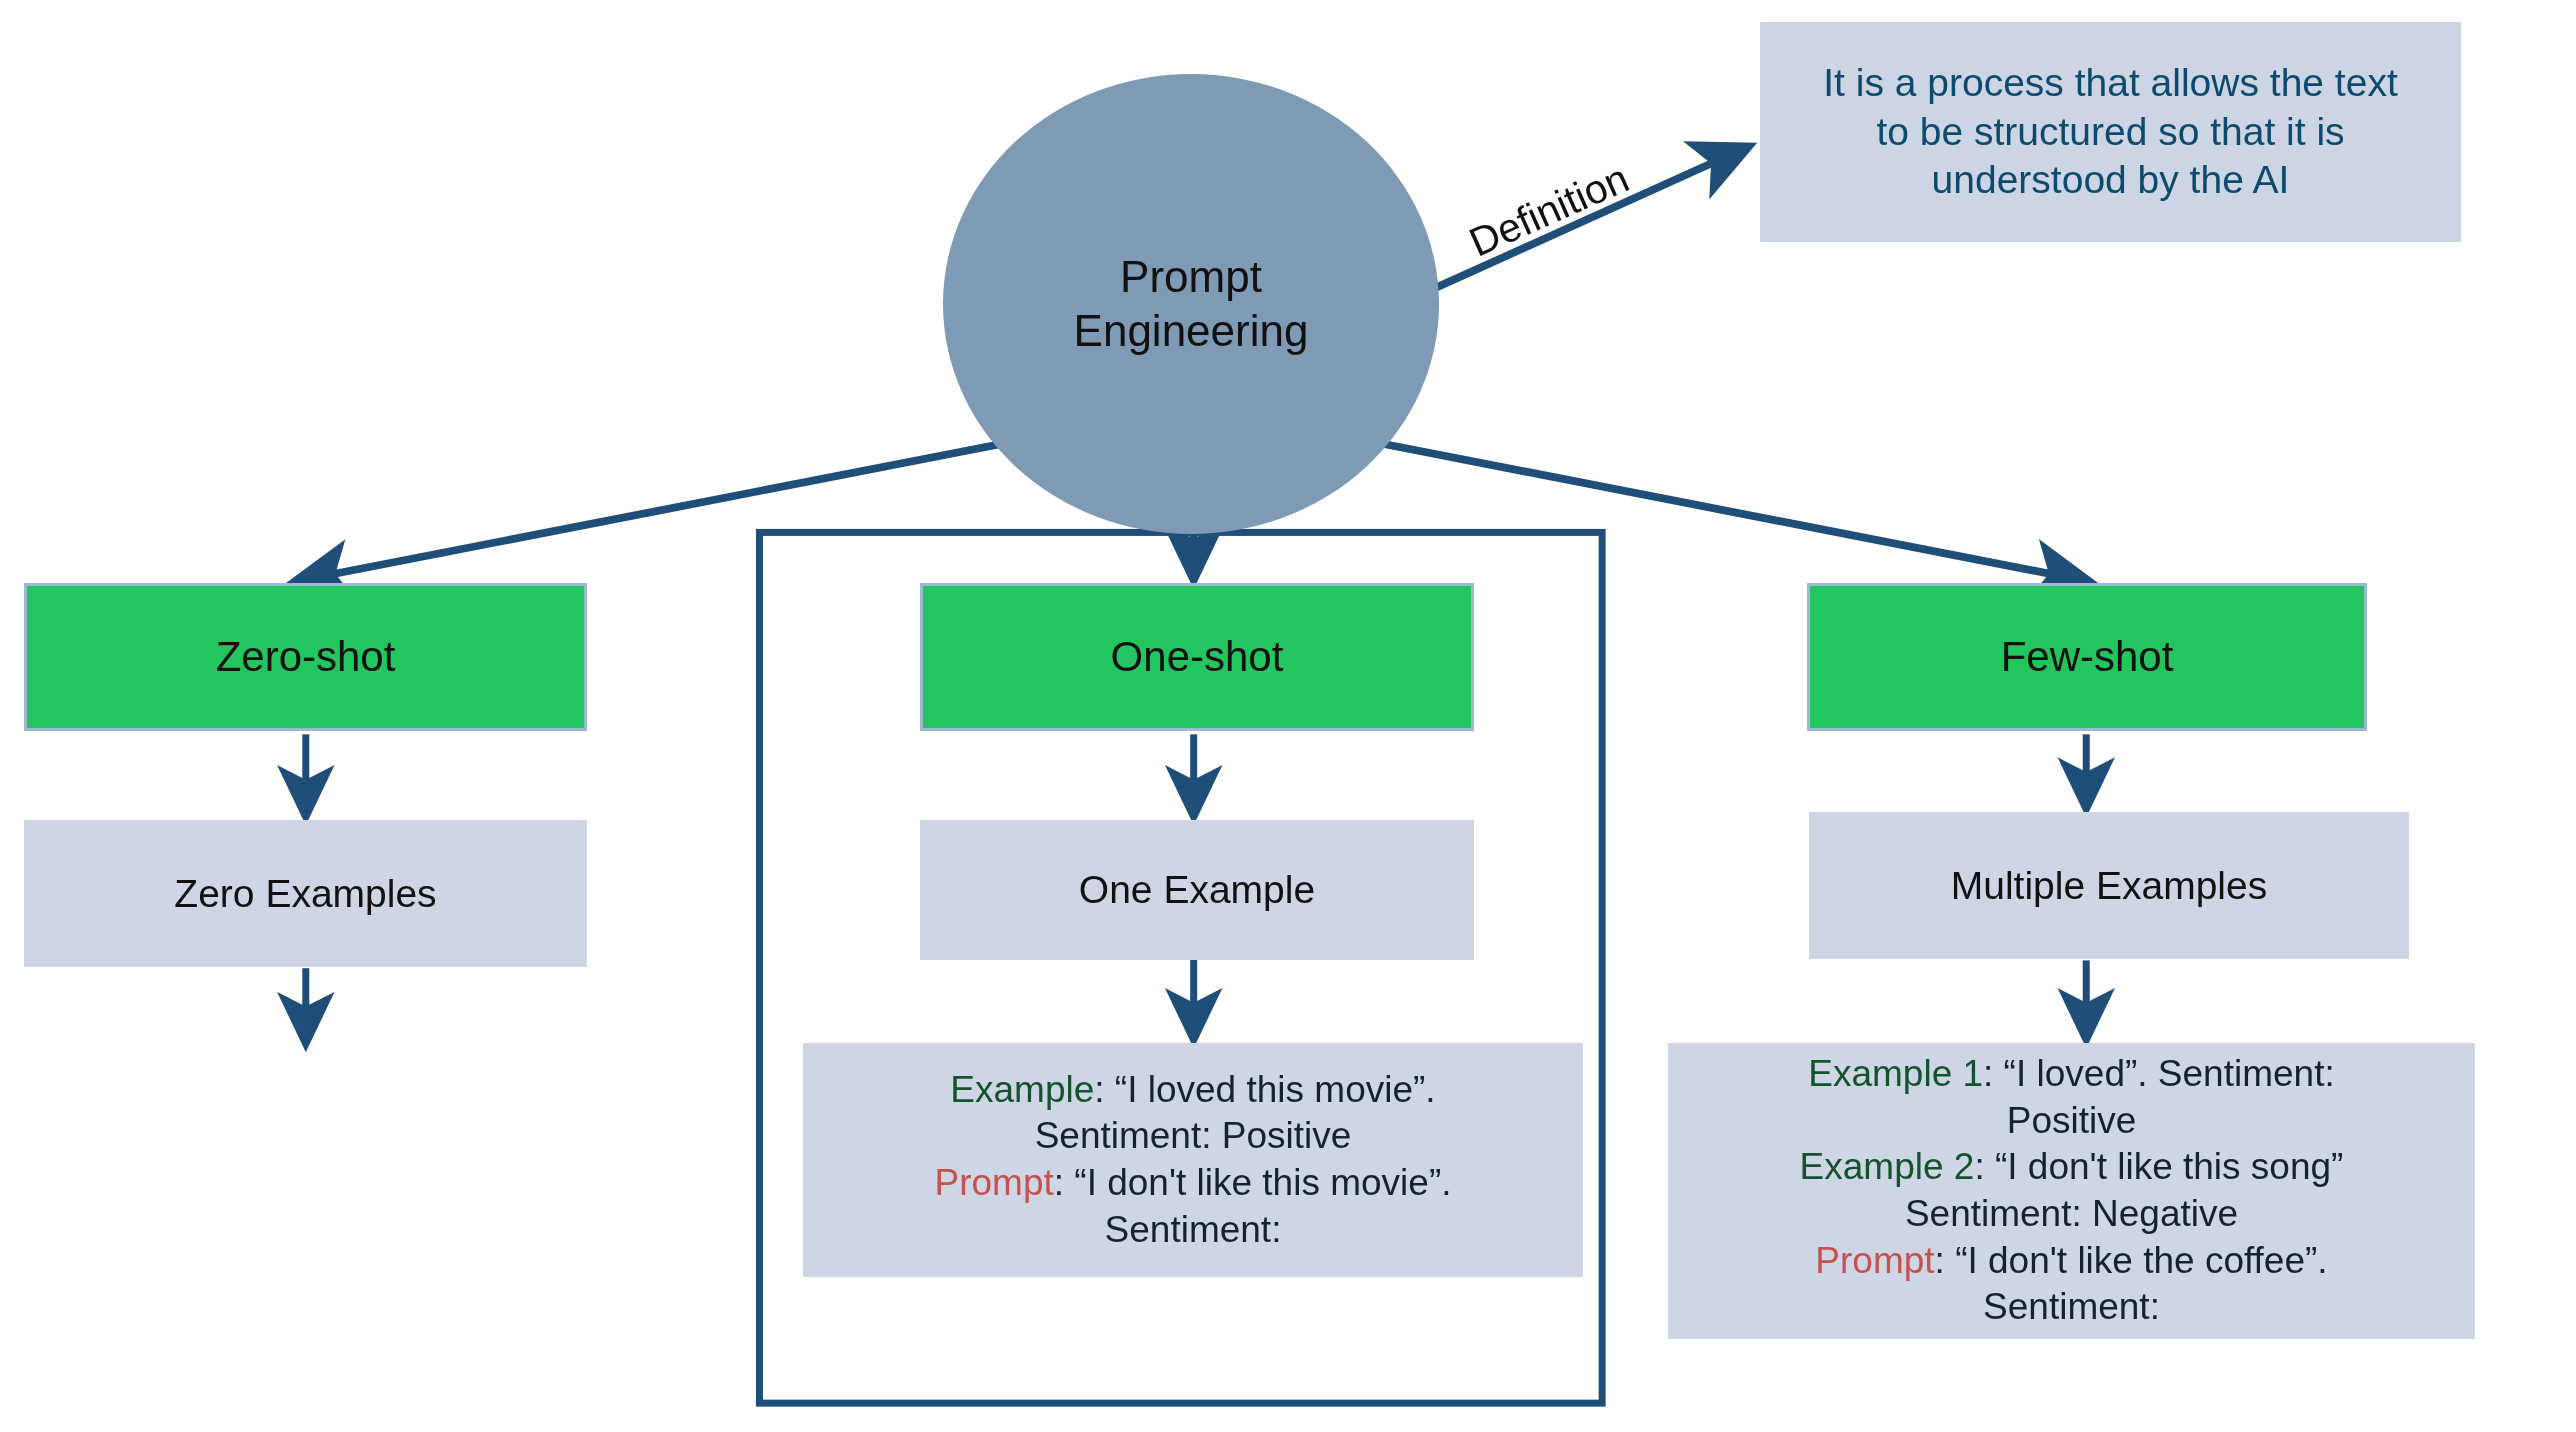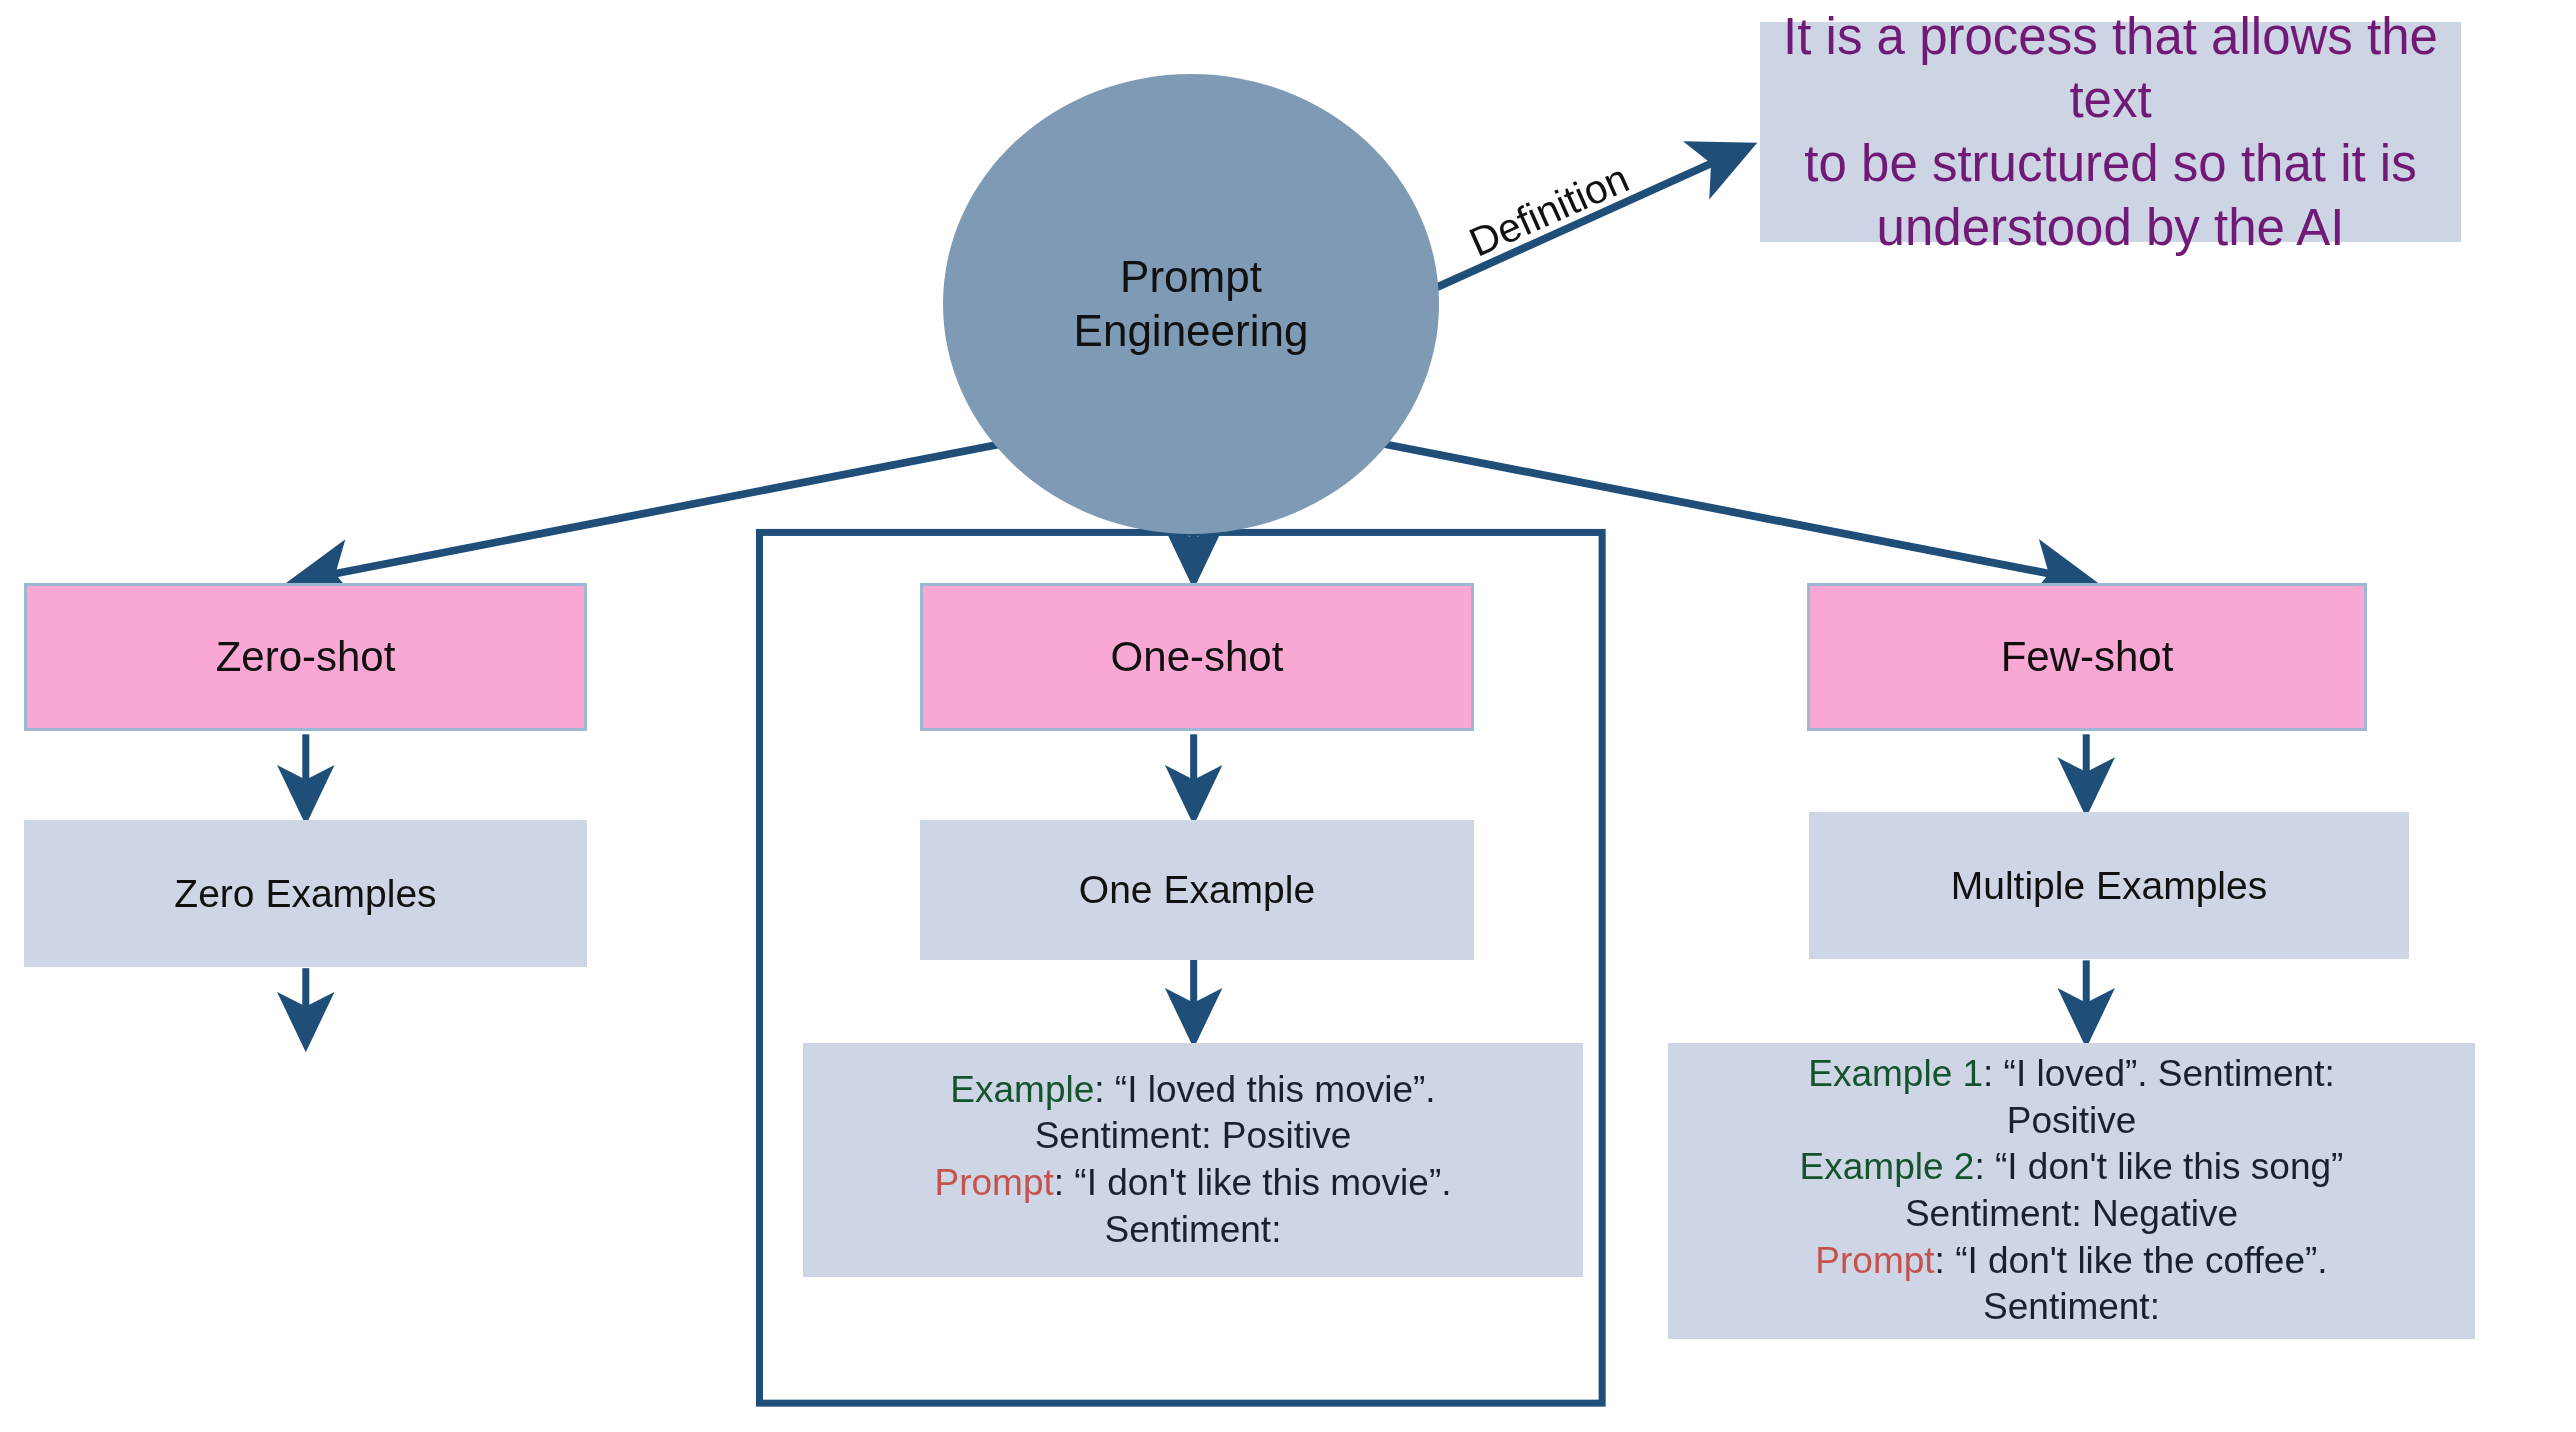--- a/index.html
+++ b/index.html
@@ -16,27 +16,27 @@
   
   #circle{
     left:943px;top:74px;width:496px;height:460px;
     background:#7E9AB4;border-radius:50%;
     color:#111111;font-size:44px;line-height:1.22;
   }
 
   
   #definition-box{
     left:1760px;top:22px;width:701px;height:220px;
-    background:#CDD4E4;color:#701a75;font-size:51px;line-height:1.25;
+    background:#CDD4E4;color:#0c4a6e;font-size:39px;line-height:1.25;
     padding:4.7px 18.7px;
   }
 
   
   .hdr{
-    background:#f9a8d4;border:3.1px solid #9DB8D4;
+    background:#22c55e;border:3.1px solid #9DB8D4;
     color:#111111;font-size:42px;height:148px;
   }
   #hdr-zero{left:24px;top:583px;width:563px;}
   #hdr-one {left:920px;top:583px;width:554px;}
   #hdr-few {left:1807px;top:583px;width:560px;text-align:center;}
 
   
   .mid{ background:#CED5E4;color:#111111;font-size:39px; }
   #mid-zero{left:24px;top:820px;width:563px;height:147px;}
   #mid-one {left:920px;top:820px;width:554px;height:140px;}

